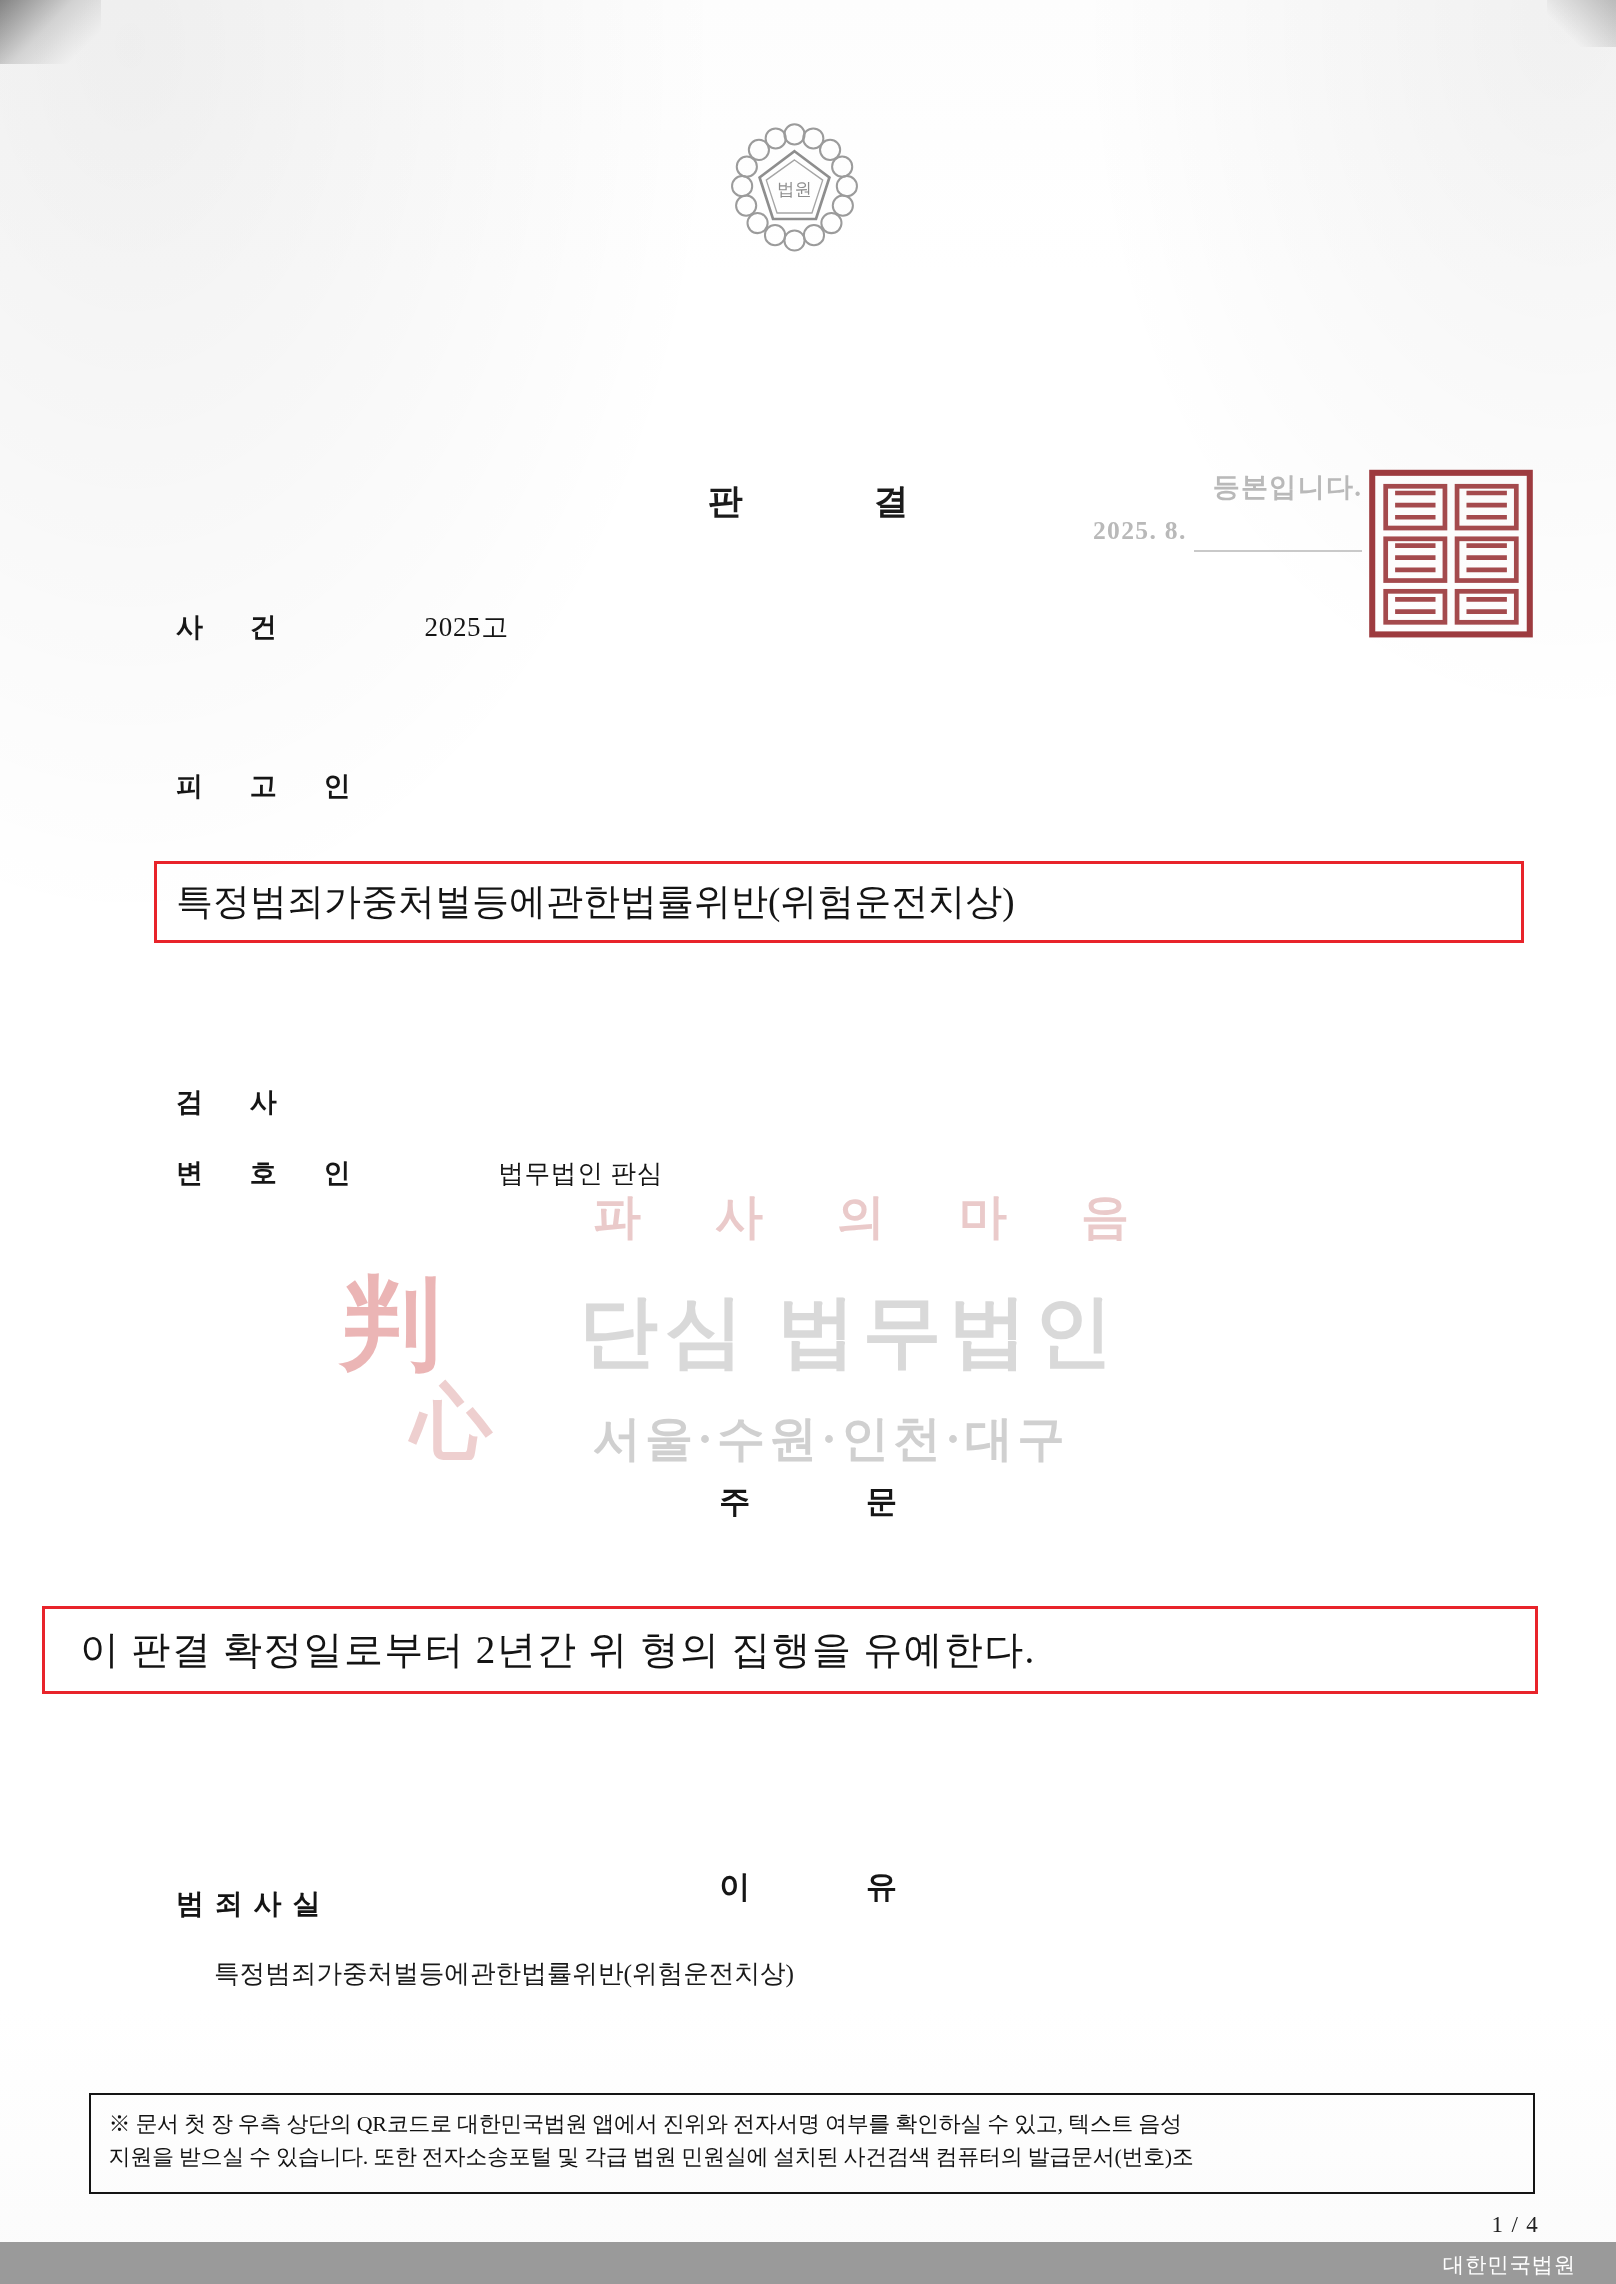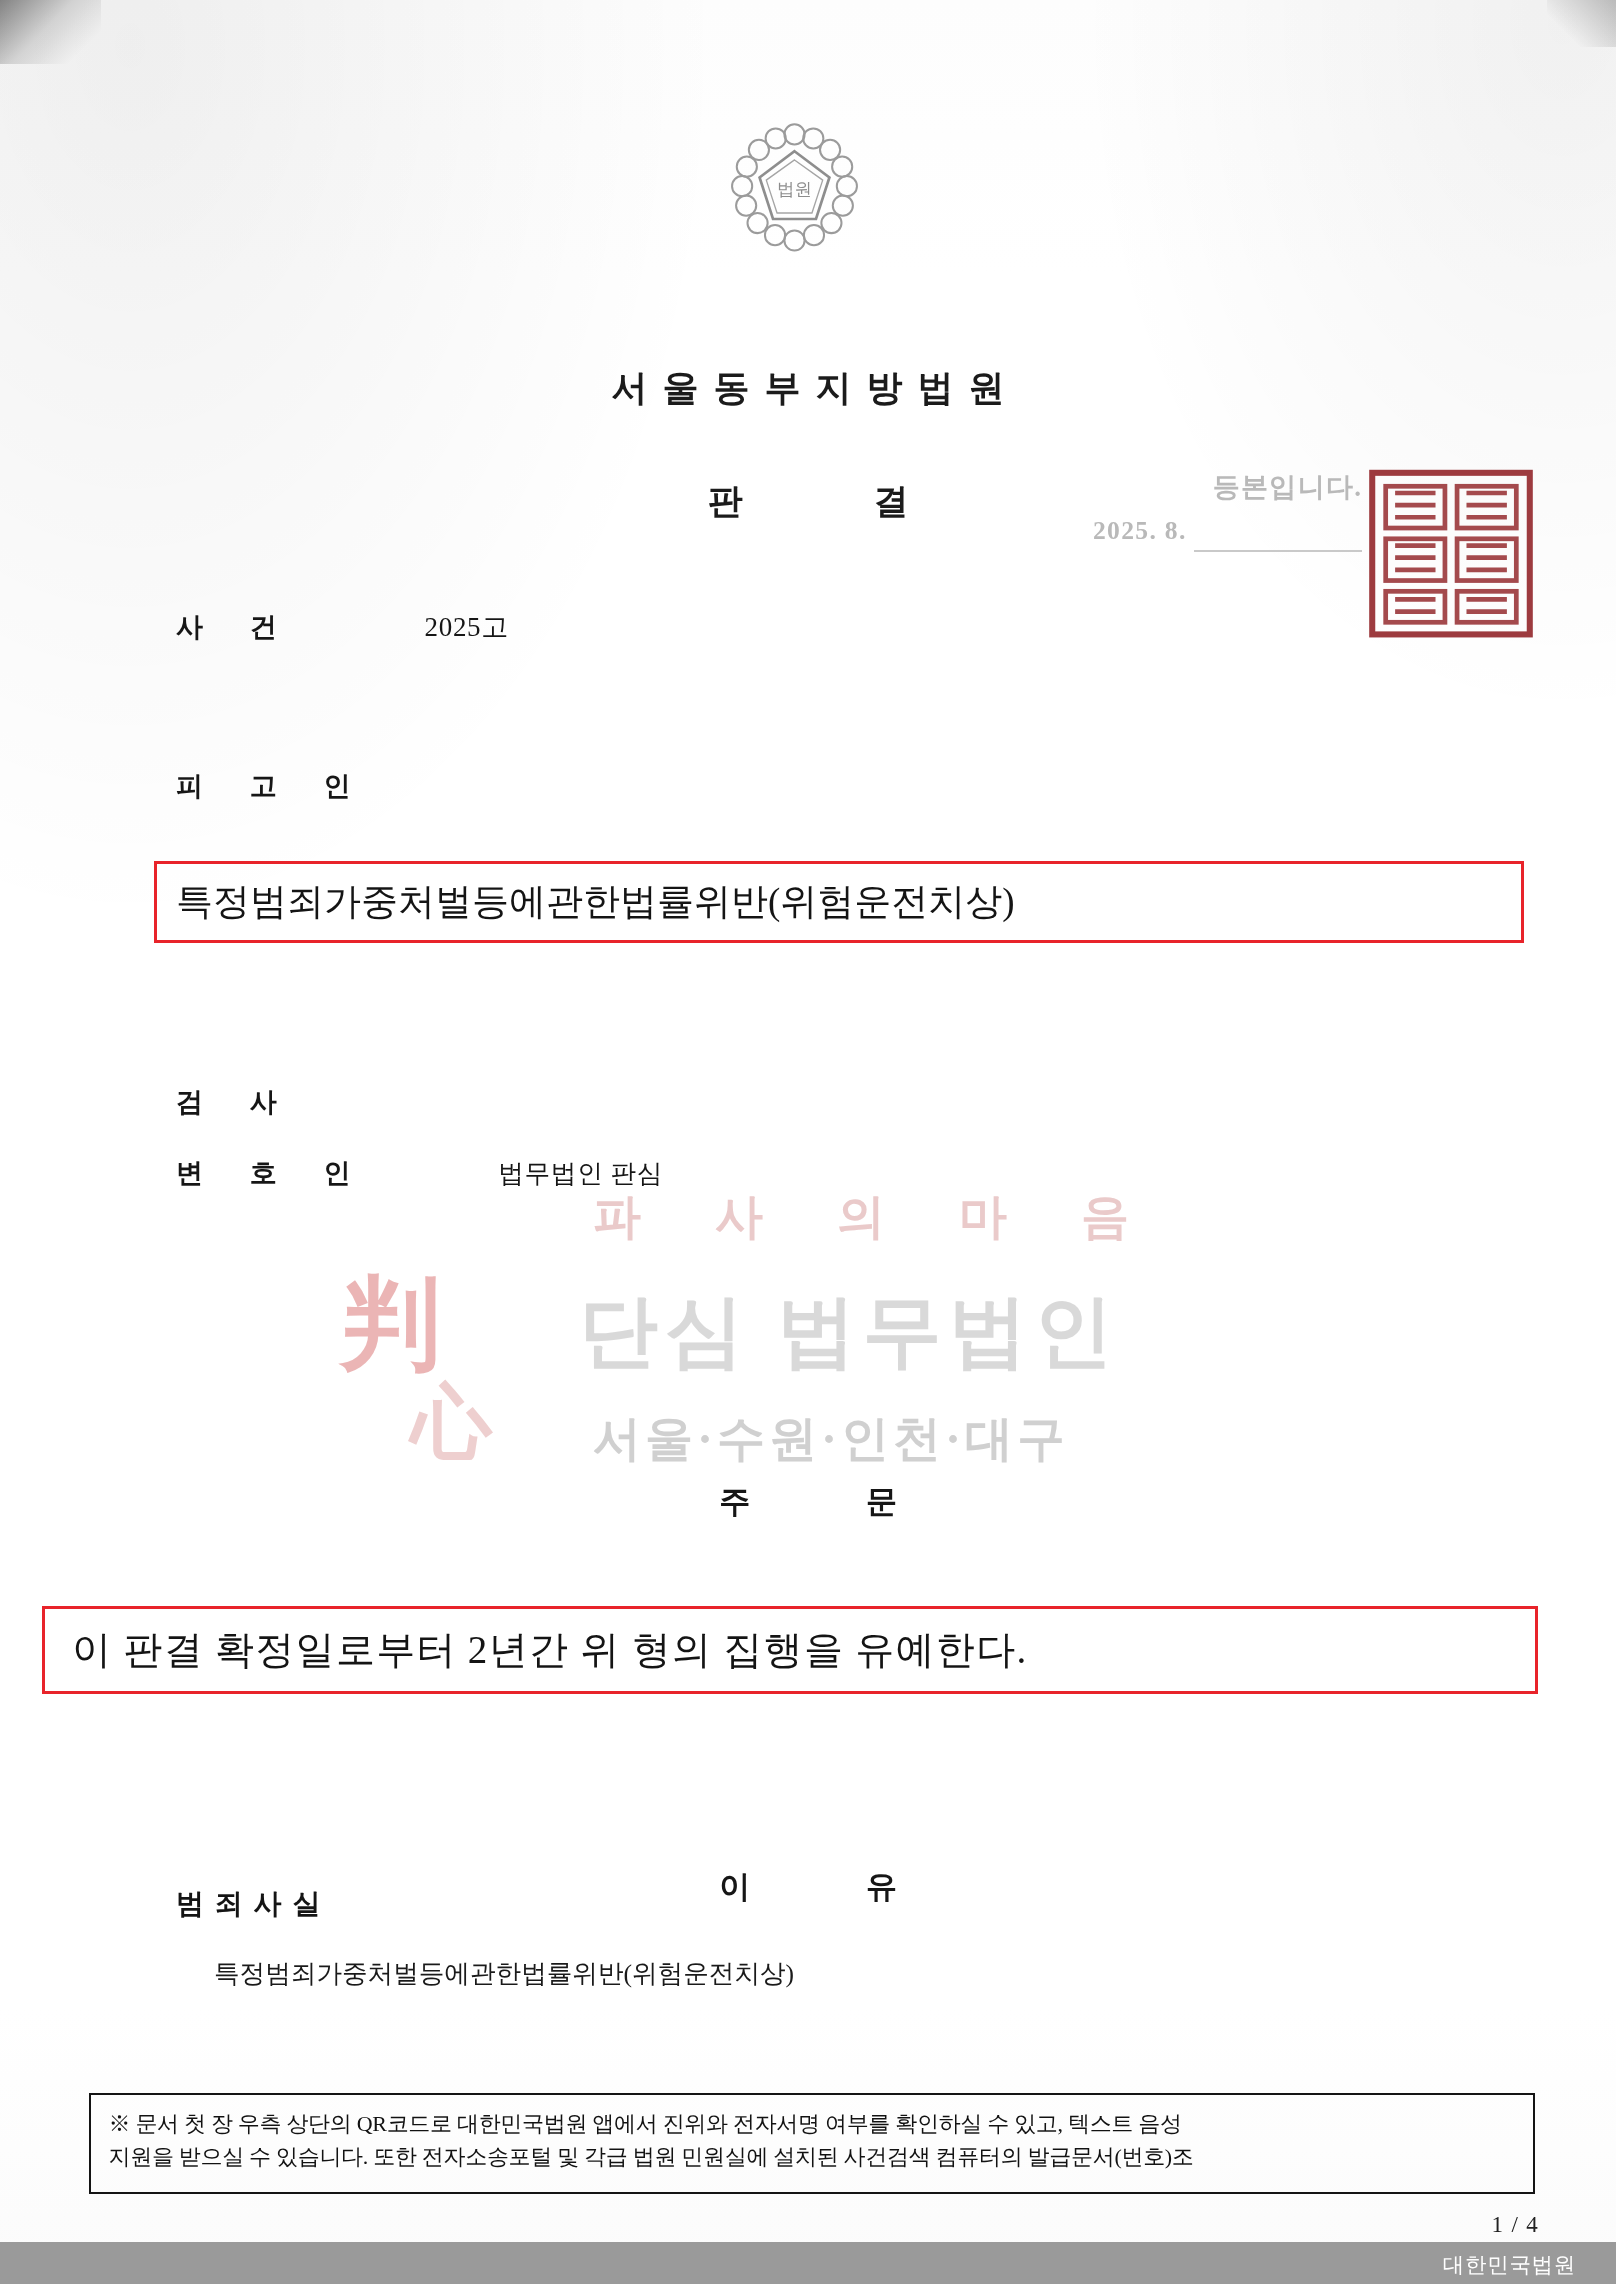--- a/index.html
+++ b/index.html
@@ -164,21 +164,21 @@
     padding-left: 19px;
   }
   .rb-charge .txt { font-size: 37px; }
   .rb-sentence {
     left: 42px;
     top: 1606px;
     width: 1496px;
     height: 88px;
     padding-left: 27px;
   }
-  .rb-sentence .txt { font-size: 39px; letter-spacing: 1.3px; }
+  .rb-sentence .txt { font-size: 39px; letter-spacing: 1.3px; margin-left: 8px; }
 
   
   .center-heading {
     position: absolute;
     width: 1616px;
     left: 0;
     text-align: center;
     font-size: 31px;
     letter-spacing: 54px;
     text-indent: 54px;
@@ -331,21 +331,20 @@
           <circle cx="105" cy="178" r="15"></circle>
         </g>
 
         <polygon points="105,45 157,84 137,146 73,146 53,84" stroke="#8e8e8e" stroke-width="4"></polygon>
         <polygon points="105,58 147,88 131,137 79,137 63,88" stroke="#a5a5a5" stroke-width="2"></polygon>
       </g>
       <text x="105" y="110" text-anchor="middle" font-family="'Liberation Serif', serif" font-size="26" fill="#8c8c8c">법원</text>
     </svg>
   </div>
 
-  <div class="court-name">서울동부지방법원</div>
 
   <div class="doc-type">판 결</div>
 
   <div class="copy-stamp">
     <div>등본입니다.</div>
     <div class="line2">
       <span>2025. 8.</span>
       <span class="underline"></span>
     </div>
   </div>

